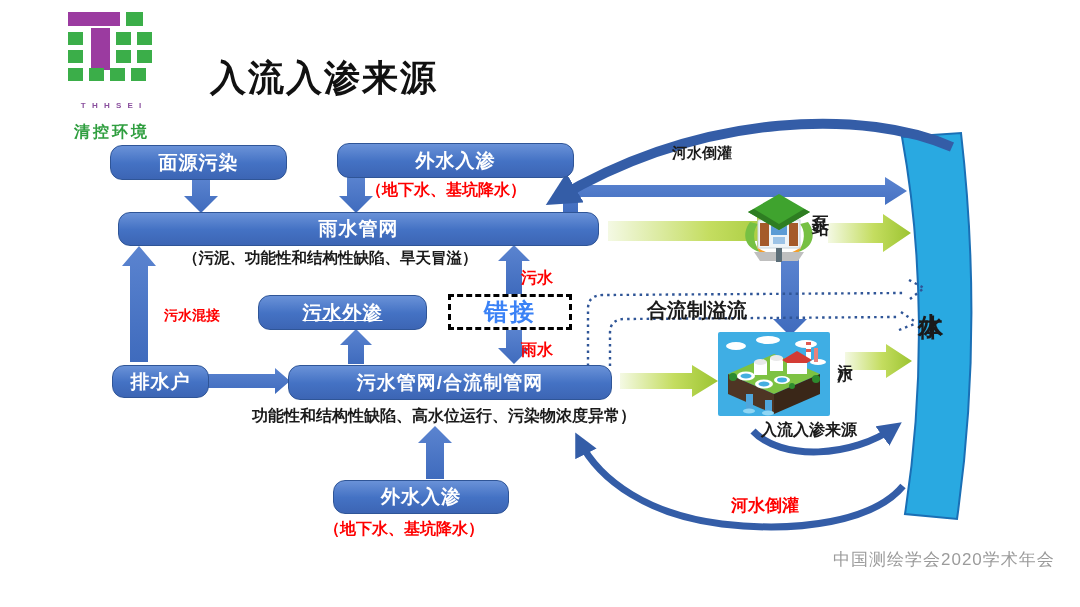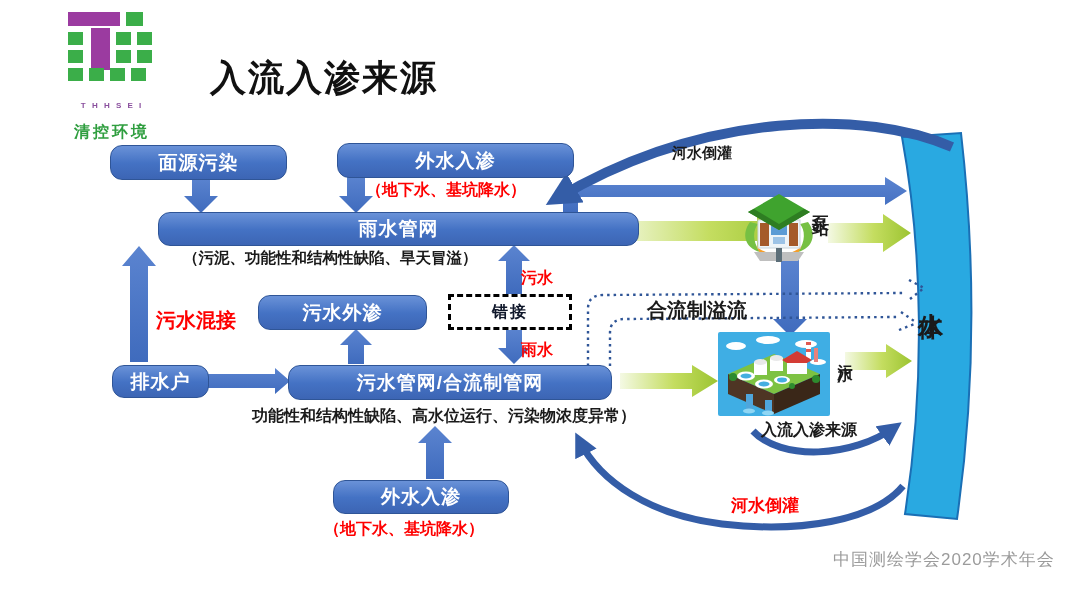--- a/index.html
+++ b/index.html
@@ -7,21 +7,21 @@
          font-family:"Liberation Sans",sans-serif;}
   #canvas{position:absolute;left:0;top:0;z-index:1;}
   .box{position:absolute;z-index:2;display:flex;align-items:center;justify-content:center;
        color:#fff;font-weight:bold;font-size:19px;letter-spacing:1px;
        background:linear-gradient(180deg,#6a92d8 0%,#4472c4 52%,#3c65b4 100%);
        border:1px solid #2f5597;border-radius:12px;}
   .lbl{position:absolute;z-index:3;font-weight:bold;color:#1a1a1a;white-space:nowrap;}
   .red{color:#fe0000;}
   .vert{writing-mode:vertical-rl;text-orientation:upright;letter-spacing:3px;}
   .dashedbox{position:absolute;z-index:3;display:flex;align-items:center;justify-content:center;
-       background:#fff;border:3px dashed #000;color:#0f172a;font-weight:bold;font-size:16px;letter-spacing:2px;}
+       background:#fff;border:3px dashed #000;color:#3b82f6;font-weight:bold;font-size:24px;letter-spacing:2px;}
   .title{position:absolute;z-index:3;font-family:"Liberation Serif",serif;font-weight:bold;color:#111;}
   .footer{position:absolute;z-index:3;color:#9b9b9b;font-weight:normal;}
   .logo-name{position:absolute;z-index:3;color:#2f9e3f;font-weight:bold;text-align:center;margin-top:40px;}
   .logo-sub{position:absolute;z-index:3;color:#8a4f9e;text-align:center;}
 </style>
 </head>
 <body>
 
 <div class="slide">
 
@@ -142,30 +142,30 @@
       <rect x="73" y="62" width="15" height="13" fill="#3BAE49"></rect>
     </g>
   </svg>
 
   <div class="logo-name" style="left:62px;top:82px;width:100px;font-size:16px;letter-spacing:3px;">清控环境</div>
   <div class="logo-sub" style="left:62px;top:101px;width:100px;font-size:8px;letter-spacing:2px;font-weight:bold;">T H H S E I</div>
   <div class="title" style="left:210px;top:54px;font-size:36px;letter-spacing:2px;">入流入渗来源</div>
 
   <div class="box" style="left:110px;top:145px;width:175px;height:33px;">面源污染</div>
   <div class="box" style="left:337px;top:143px;width:235px;height:33px;">外水入渗</div>
-  <div class="box" style="left:118px;top:212px;width:479px;height:32px;margin-left:40px;">雨水管网</div>
-  <div class="box" style="left:258px;top:295px;width:167px;height:33px;">污水外渗</div>
+  <div class="box" style="left:118px;top:212px;width:479px;height:32px;">雨水管网</div>
+  <div class="box" style="left:258px;top:295px;width:167px;height:33px;text-decoration:underline;">污水外渗</div>
   <div class="box" style="left:112px;top:365px;width:95px;height:31px;">排水户</div>
   <div class="box" style="left:288px;top:365px;width:322px;height:33px;">污水管网/合流制管网</div>
   <div class="box" style="left:333px;top:480px;width:174px;height:32px;">外水入渗</div>
   <div class="dashedbox" style="left:448px;top:294px;width:118px;height:30px;">错接</div>
 
   <div class="lbl red" style="left:350px;top:180px;width:192px;text-align:center;font-size:16px;">（地下水、基坑降水）</div>
   <div class="lbl" style="left:183px;top:248px;font-size:15.5px;">（污泥、功能性和结构性缺陷、旱天冒溢）</div>
-  <div class="lbl red" style="left:156px;top:307px;font-size:20px;">污水混接</div>
+  <div class="lbl red" style="left:164px;top:307px;font-size:14px;">污水混接</div>
   <div class="lbl red" style="left:521px;top:268px;font-size:16px;">污水</div>
   <div class="lbl red" style="left:521px;top:340px;font-size:16px;">雨水</div>
   <div class="lbl" style="left:252px;top:406px;font-size:16px;">功能性和结构性缺陷、高水位运行、污染物浓度异常）</div>
   <div class="lbl red" style="left:324px;top:519px;font-size:16px;">（地下水、基坑降水）</div>
   <div class="lbl" style="left:672px;top:144px;font-size:15px;">河水倒灌</div>
   <div class="lbl" style="left:647px;top:297px;font-size:20px;">合流制溢流</div>
   <div class="lbl" style="left:761px;top:420px;font-size:16px;">入流入渗来源</div>
   <div class="lbl red" style="left:731px;top:494px;font-size:17px;">河水倒灌</div>
   <div class="lbl vert" style="left:809px;top:202px;font-size:17px;">泵站</div>
   <div class="lbl vert" style="left:835px;top:352px;font-size:15px;">污水厂</div>

